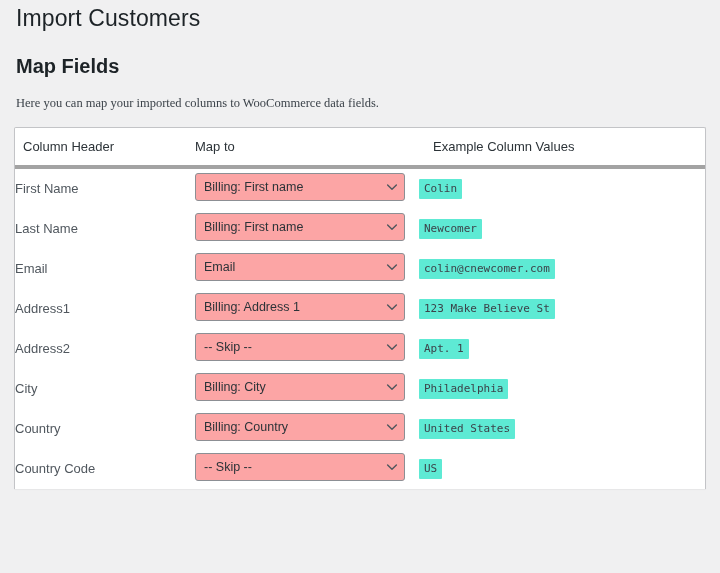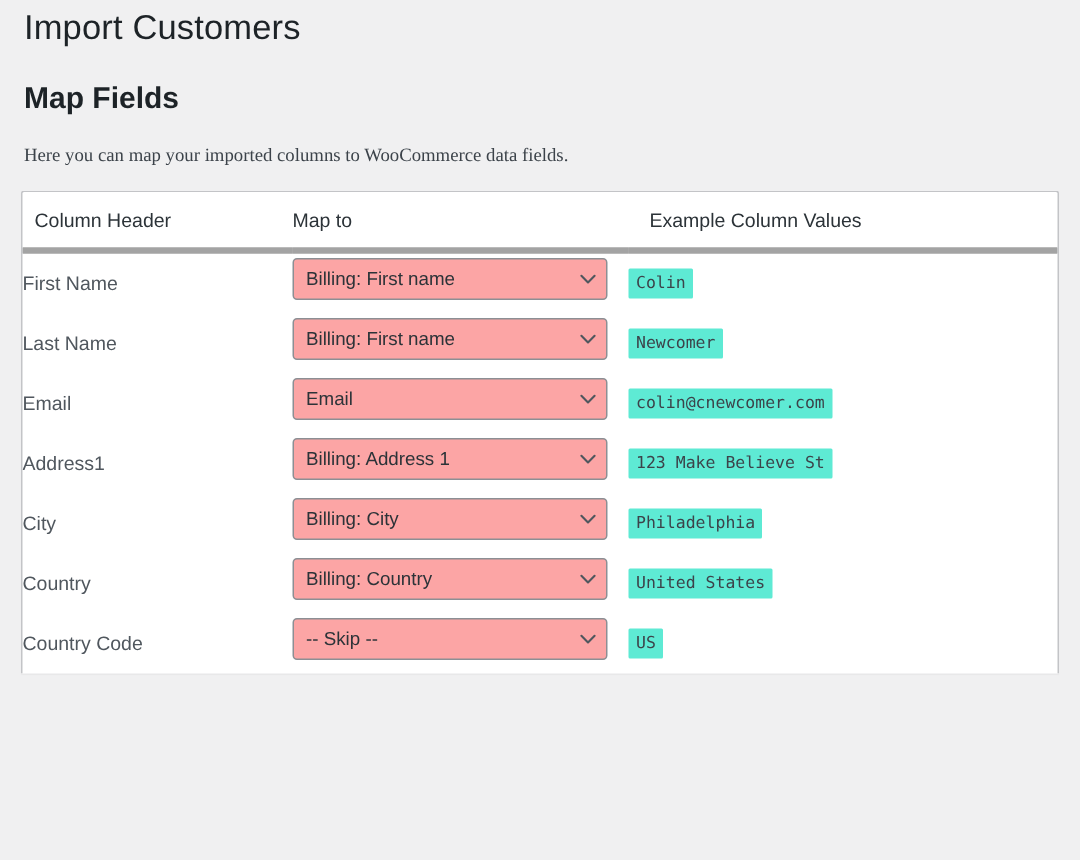--- a/index.html
+++ b/index.html
@@ -226,20 +226,31 @@
             <td class="col-select"><div class="select-shell"><div class="select-box">
                   <span class="select-value">Billing: Address 1</span>
                 </div><span class="chevron">
                   <svg viewBox="0 0 12 12" width="12" height="12" aria-hidden="true">
                     <path d="M1.6 3.9 L6 8.3 L10.4 3.9" fill="none" stroke="#50575e" stroke-width="1.4" stroke-linecap="round" stroke-linejoin="round"></path>
                   </svg>
                 </span></div></td>
             <td class="col-example"><span class="example-chip">123 Make Believe St</span></td>
           </tr>
           <tr>
+            <td class="col-label">Address2</td>
+            <td class="col-select"><div class="select-shell"><div class="select-box">
+                  <span class="select-value">-- Skip --</span>
+                </div><span class="chevron">
+                  <svg viewBox="0 0 12 12" width="12" height="12" aria-hidden="true">
+                    <path d="M1.6 3.9 L6 8.3 L10.4 3.9" fill="none" stroke="#50575e" stroke-width="1.4" stroke-linecap="round" stroke-linejoin="round"></path>
+                  </svg>
+                </span></div></td>
+            <td class="col-example"><span class="example-chip">Apt. 1</span></td>
+          </tr>
+          <tr>
             <td class="col-label">City</td>
             <td class="col-select"><div class="select-shell"><div class="select-box">
                   <span class="select-value">Billing: City</span>
                 </div><span class="chevron">
                   <svg viewBox="0 0 12 12" width="12" height="12" aria-hidden="true">
                     <path d="M1.6 3.9 L6 8.3 L10.4 3.9" fill="none" stroke="#50575e" stroke-width="1.4" stroke-linecap="round" stroke-linejoin="round"></path>
                   </svg>
                 </span></div></td>
             <td class="col-example"><span class="example-chip">Philadelphia</span></td>
           </tr>

